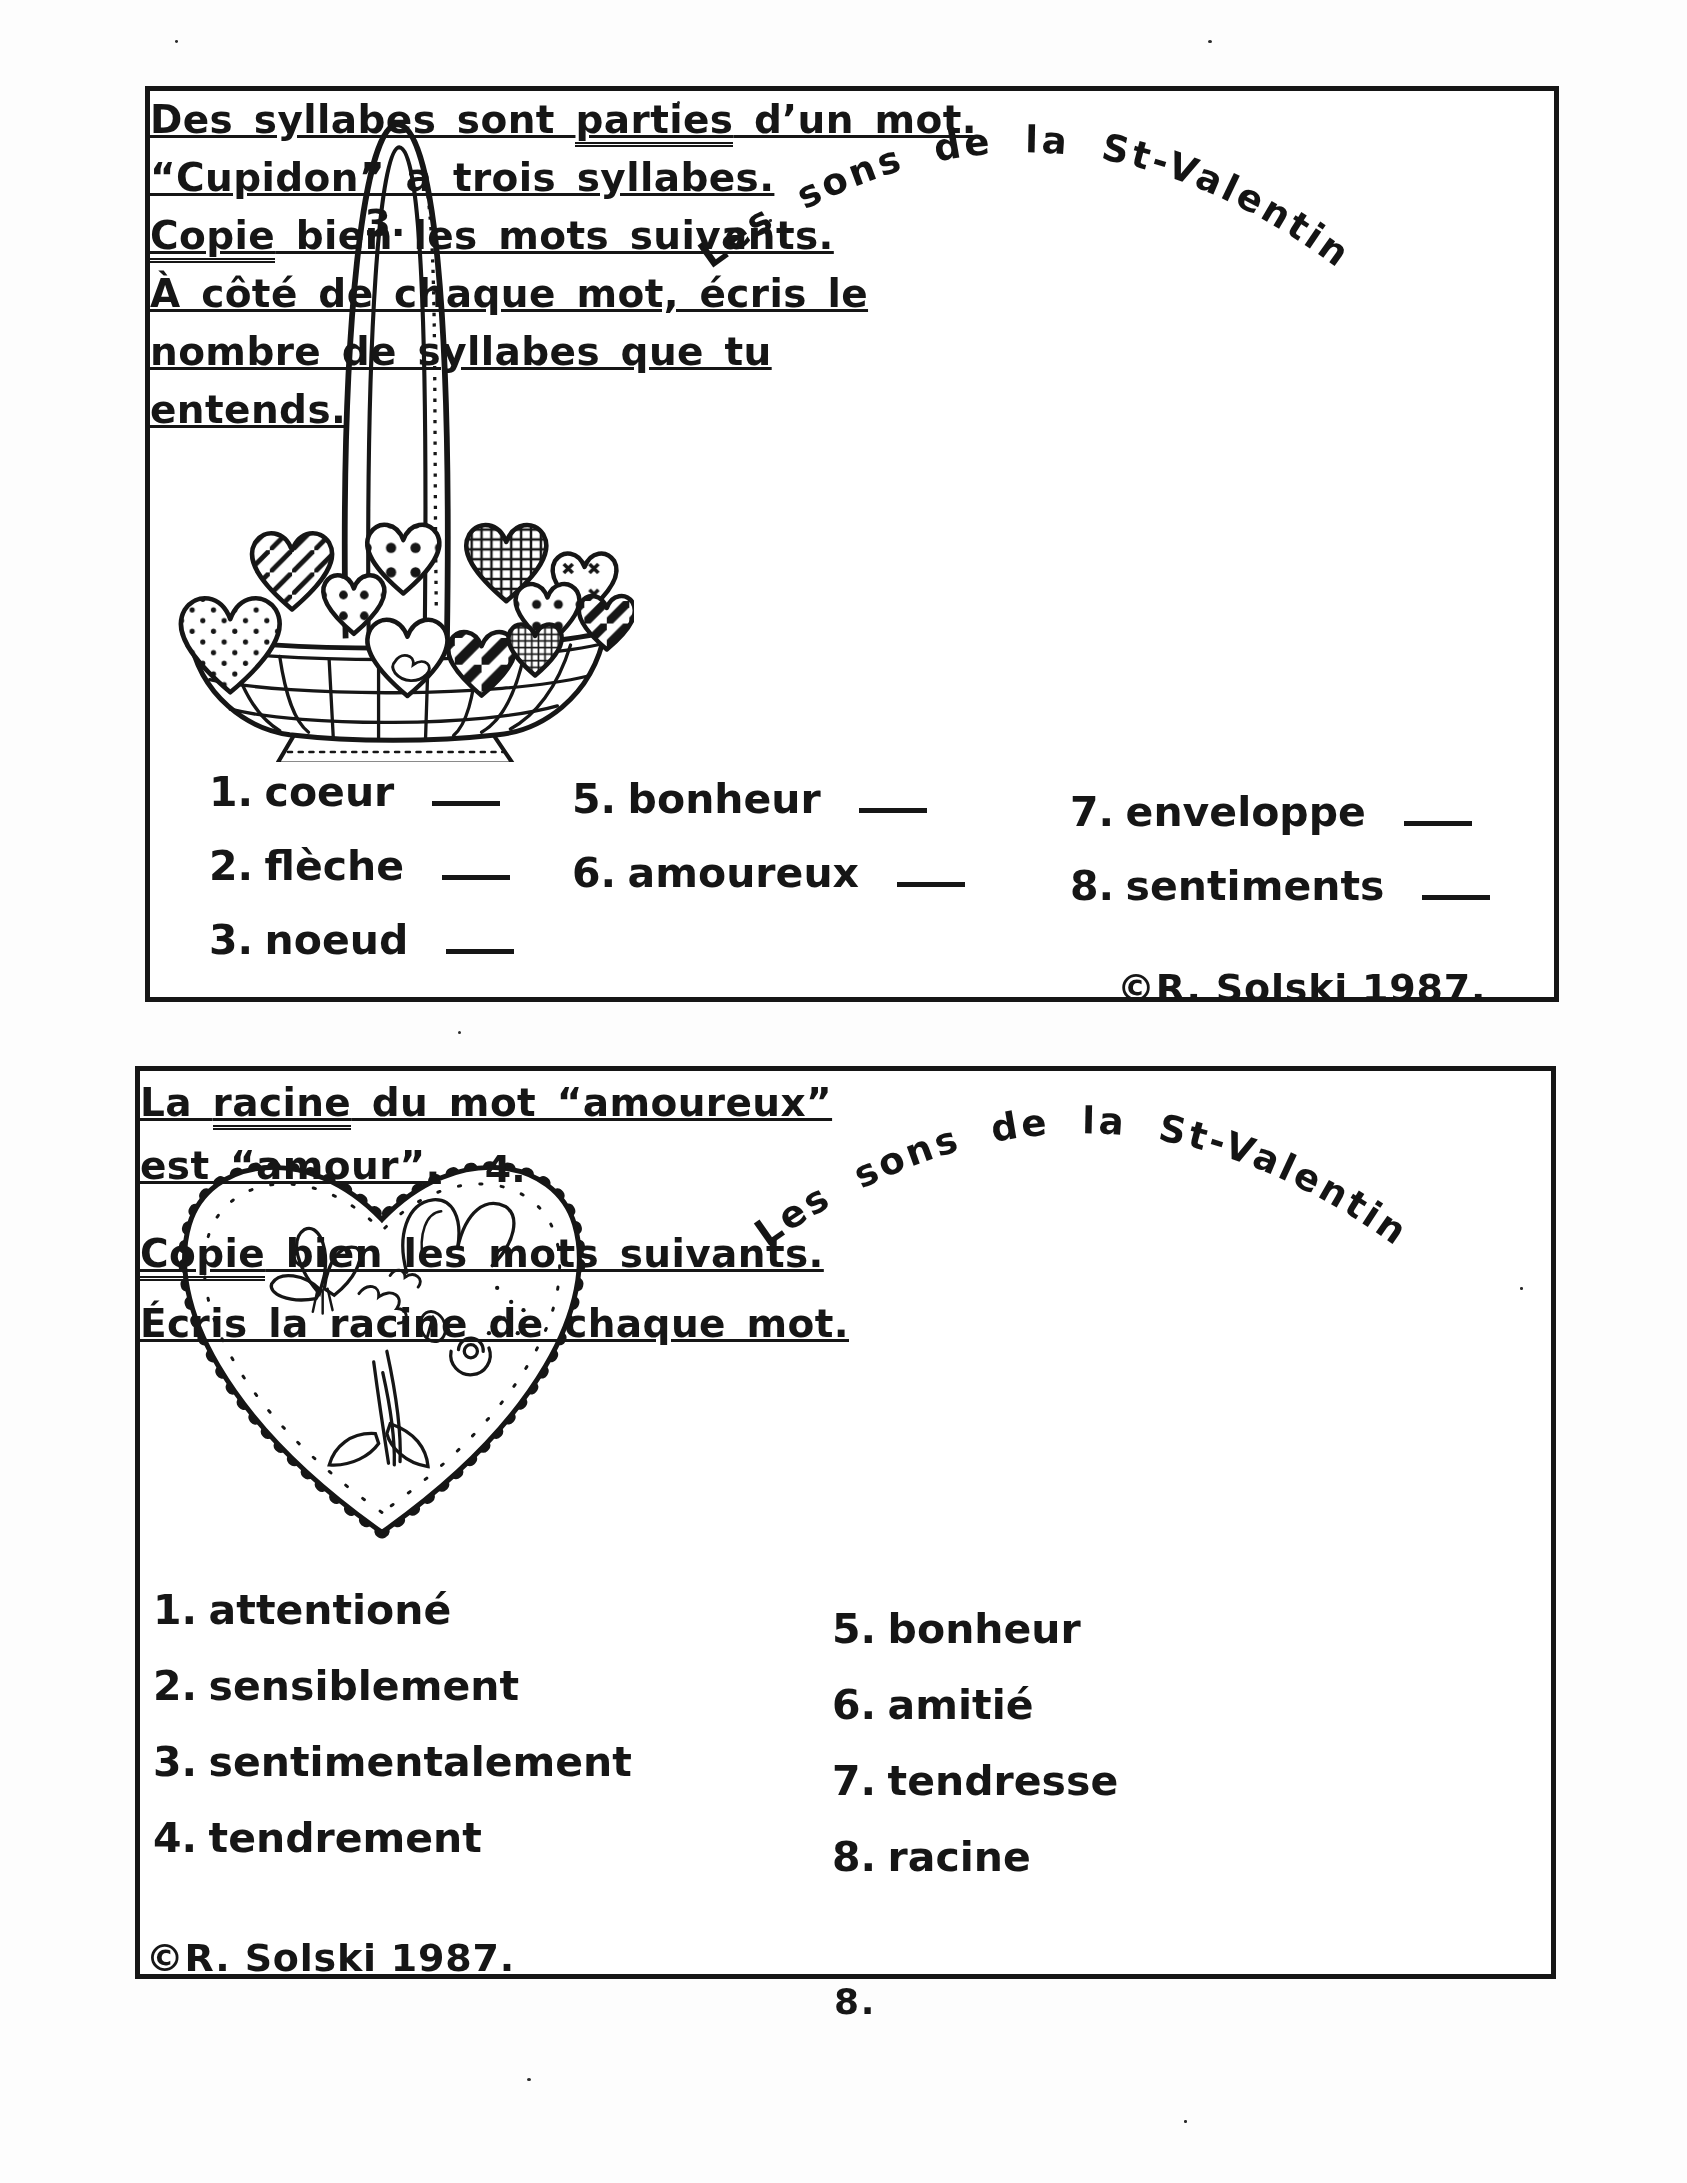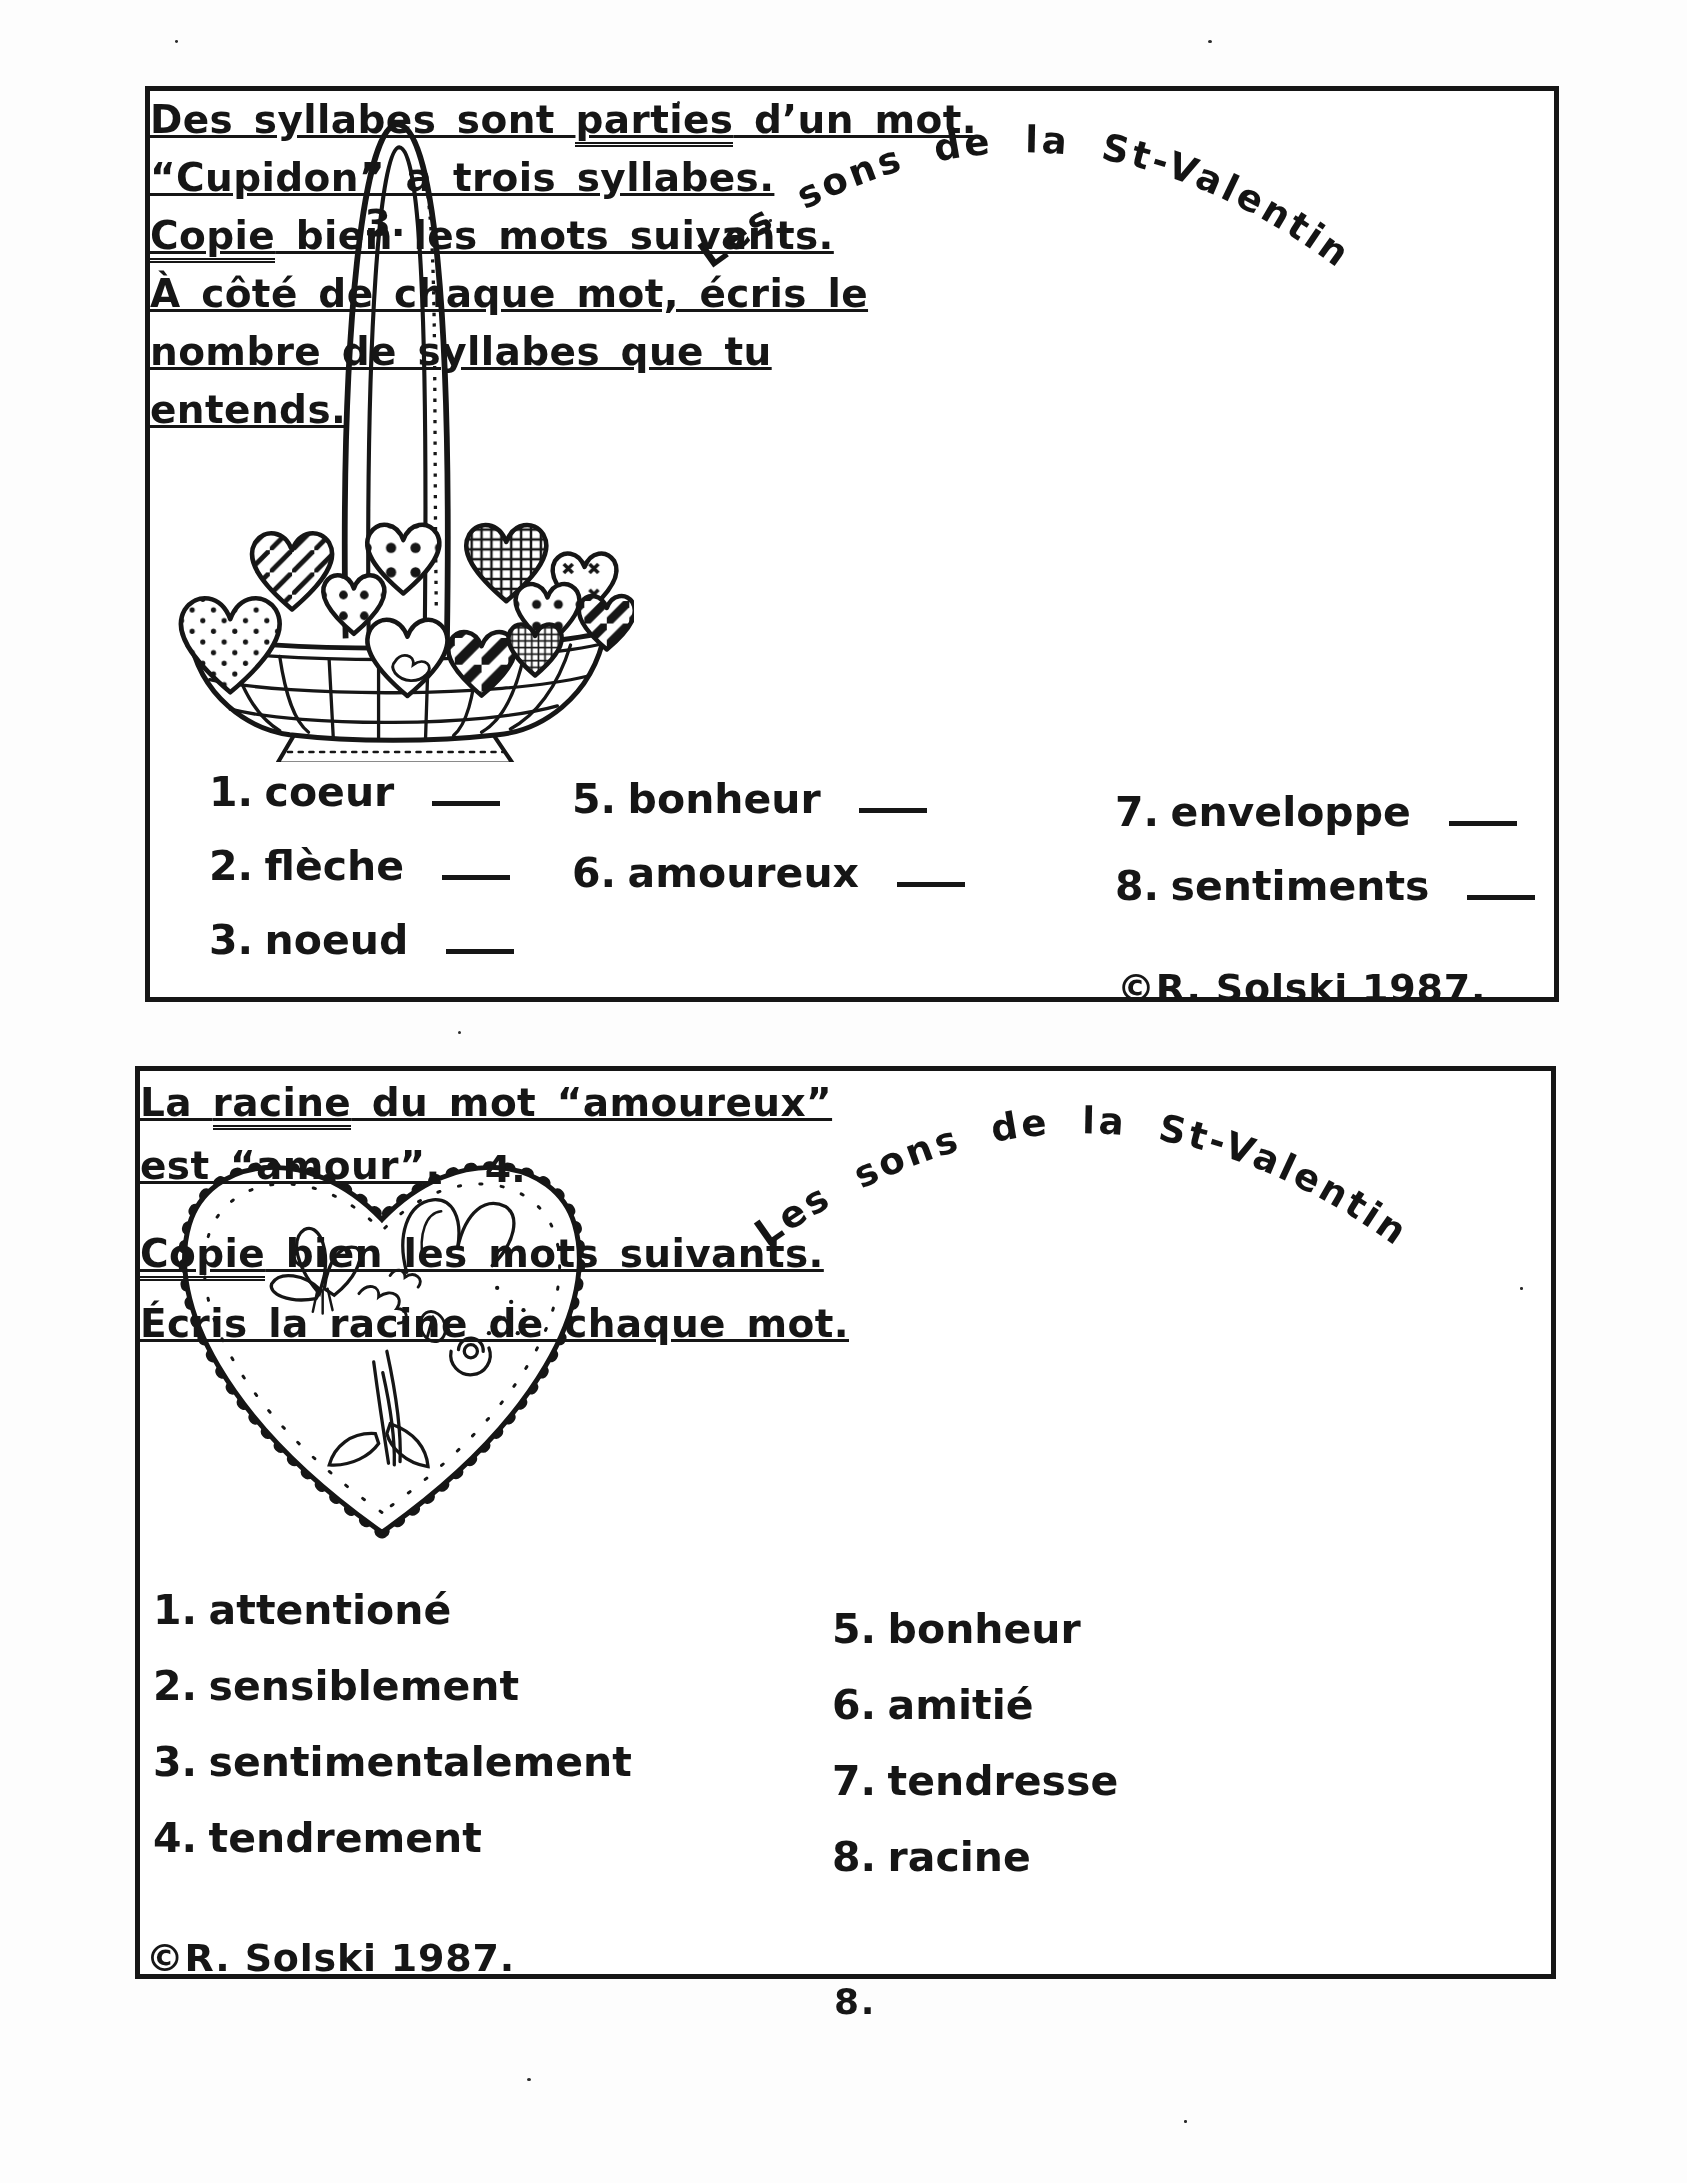--- a/index.html
+++ b/index.html
@@ -24,21 +24,21 @@
   #instr2 .gap-sm{margin-top:6.6px;}
   .dbl-u{border-bottom:5.8px double #161616;}
 
   .wcol{position:absolute;white-space:nowrap;}
   .wrow{font-size:41px;font-weight:600;height:47px;margin-bottom:27px;}
   #card2 .wrow{margin-bottom:29px;margin-top:17px;}
   .wnum{margin-right:11.5px;}
   .blank{display:inline-block;width:68px;height:6.6px;border-bottom:5.8px solid #161616;margin-left:38px;}
   #c1col1{left:18px;top:677px;margin-left:41px;}
   #c1col2{left:422px;top:684px;}
-  #c1col3{left:920px;top:697px;margin-left:45px;}
+  #c1col3{left:920px;top:697px;}
   #c2col1{left:13px;top:498px;}
   #c2col2{left:692px;top:517px;}
 
   .copyright{position:absolute;font-size:38px;font-weight:700;letter-spacing:0.8px;}
   #copy1{left:967px;top:875px;}
   #copy2{left:5.8px;top:865px;}
   .pagenum{position:absolute;left:834px;top:1981px;font-size:36px;font-weight:700;letter-spacing:1.6px;}
   .speck{position:absolute;background:#2a2a2a;border-radius:50%;}
 </style>
 </head>

